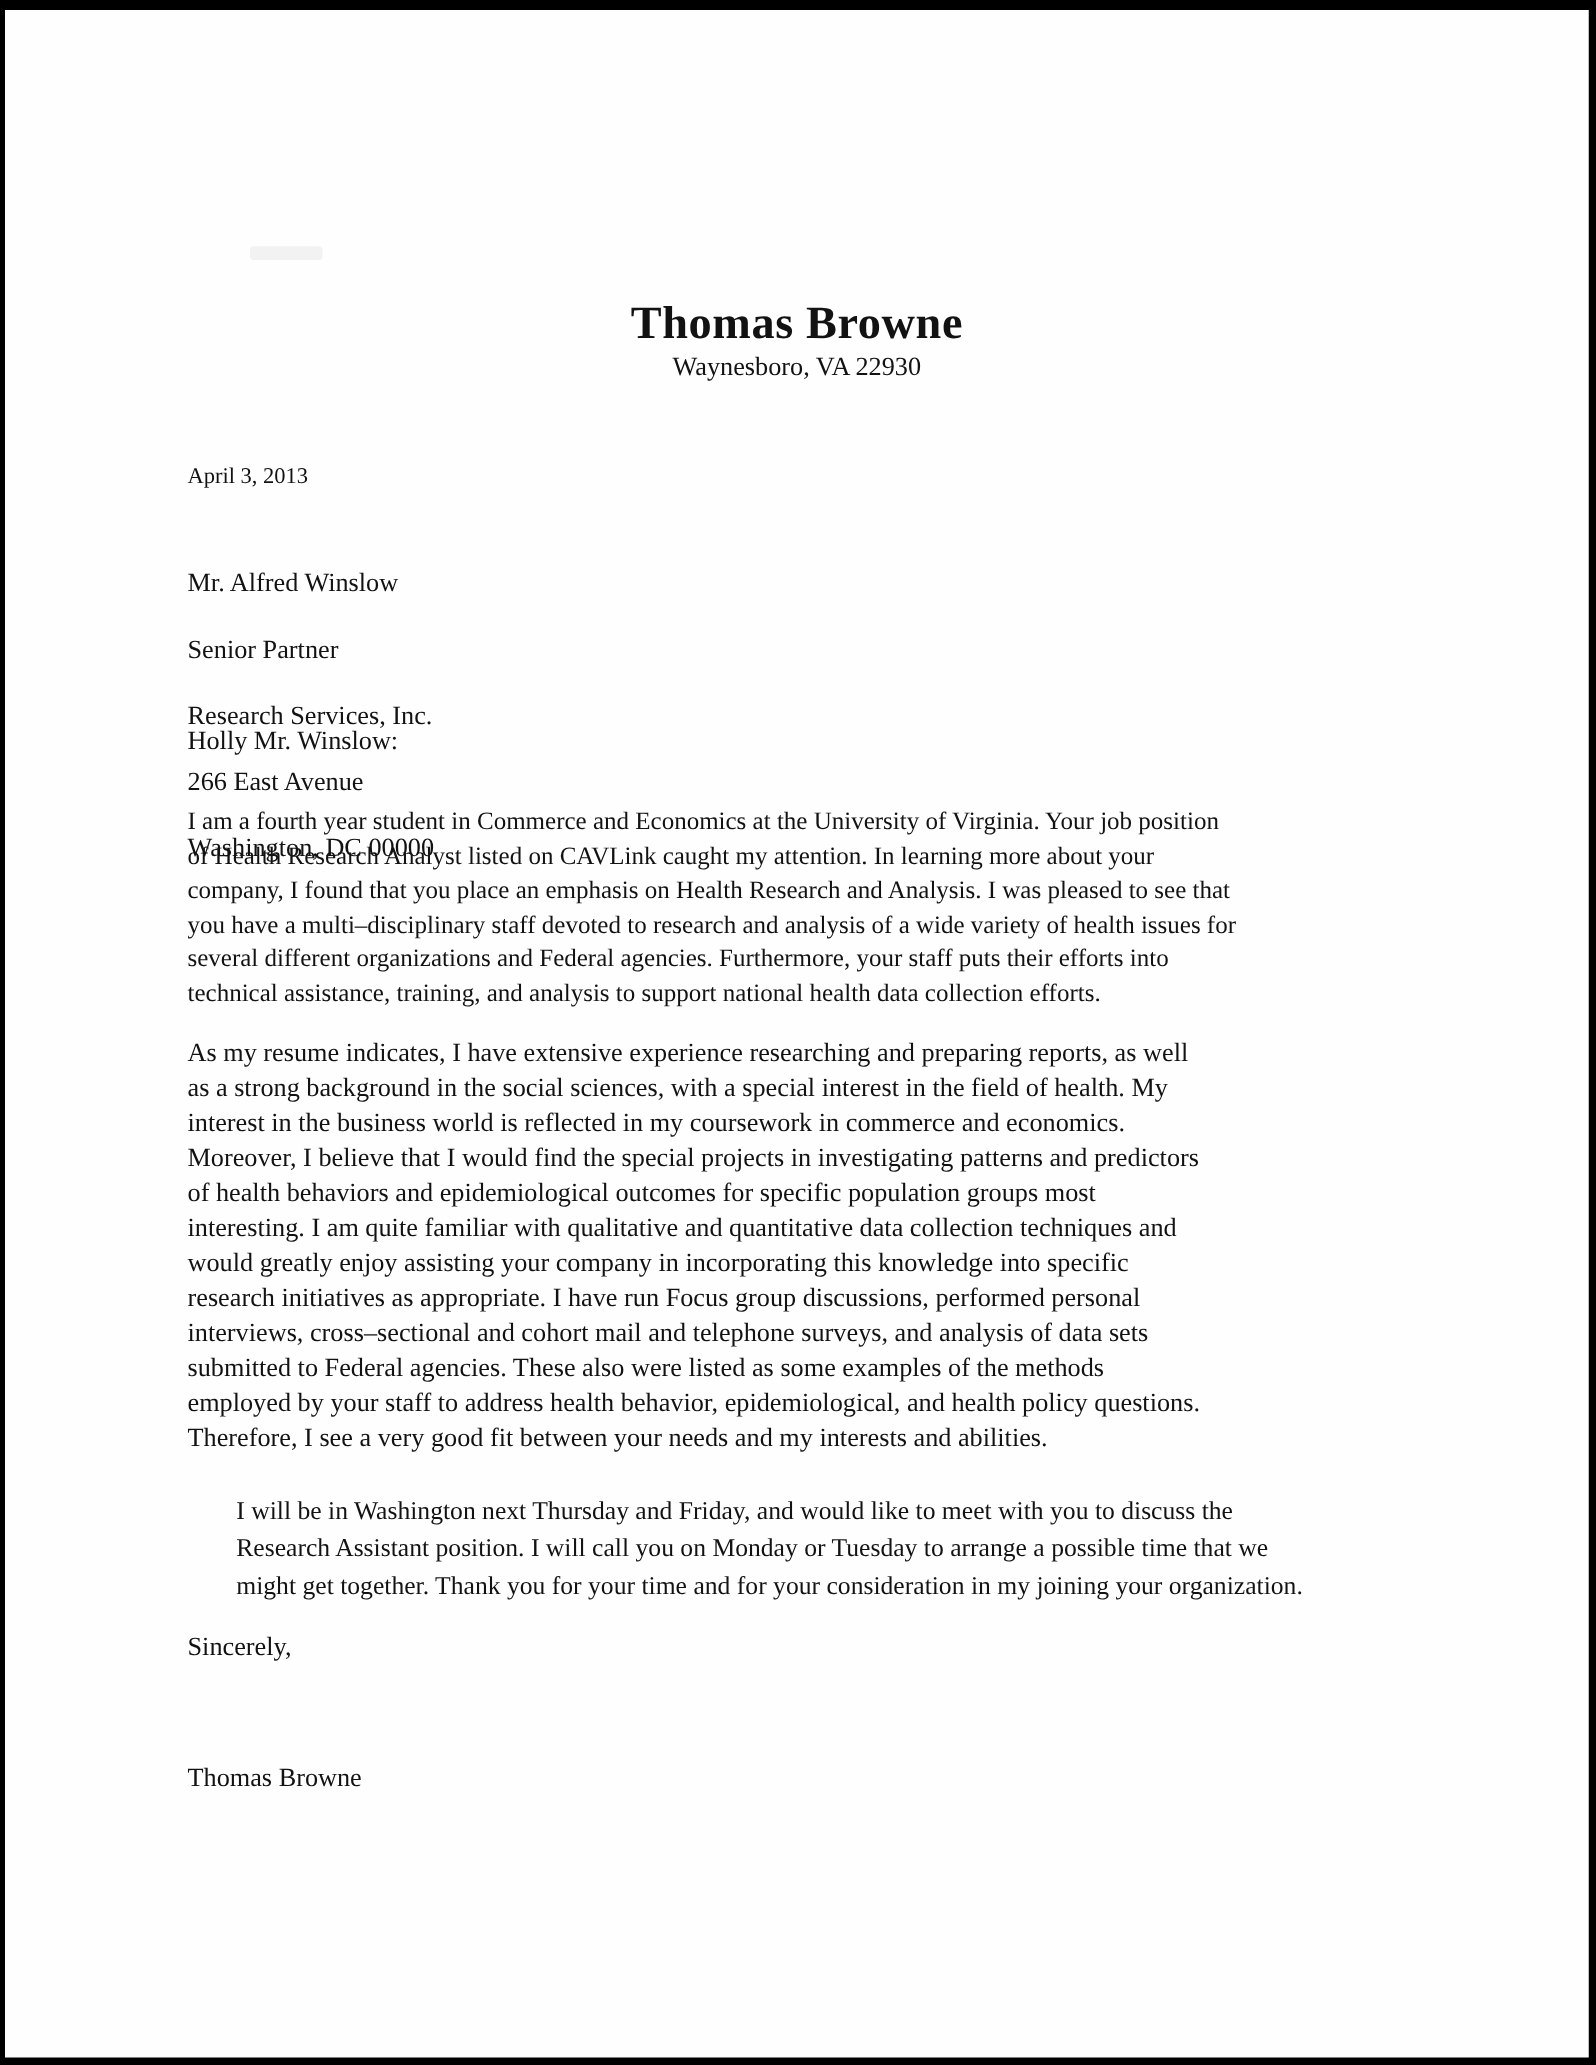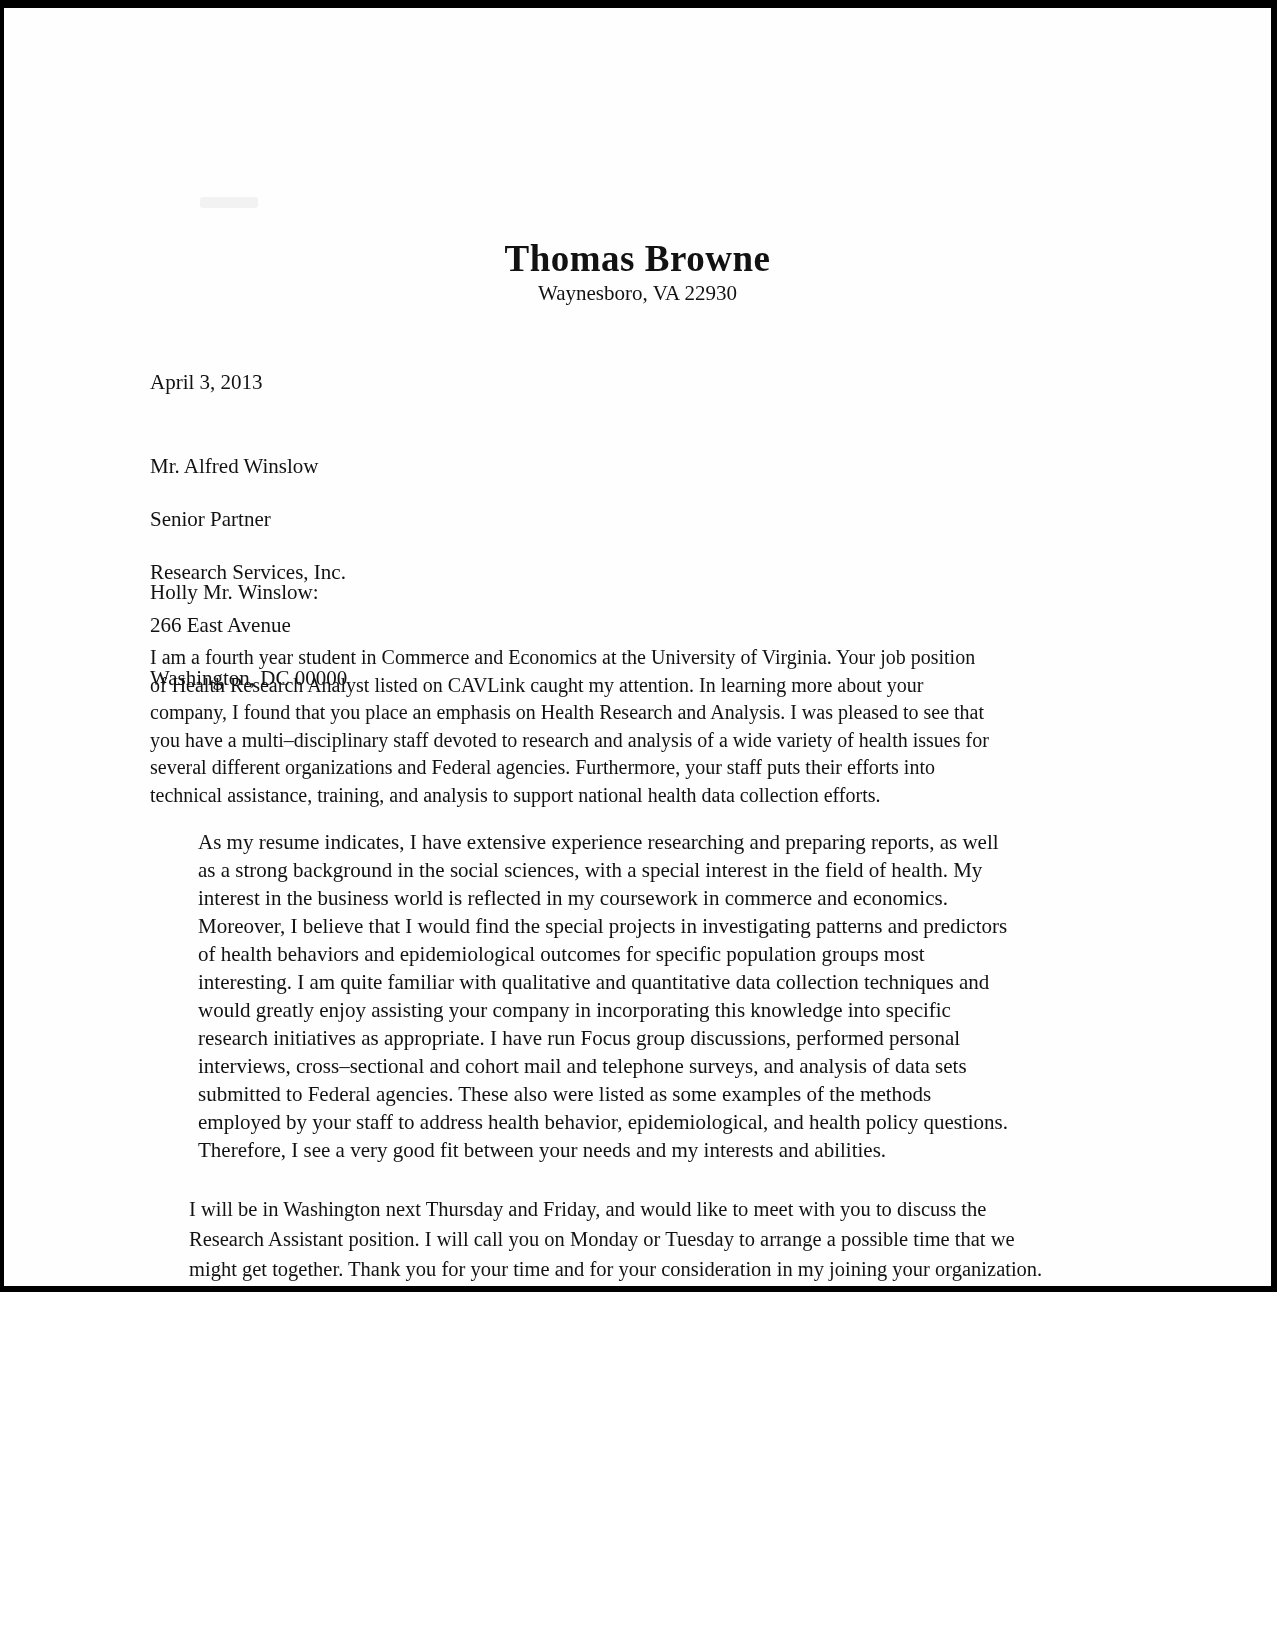--- a/index.html
+++ b/index.html
@@ -3,21 +3,21 @@
 <meta charset="utf-8">
 <style>
   html, body {
     margin: 0;
     padding: 0;
     background: #ffffff;
   }
   .scan-page {
     position: relative;
     width: 1277px;
-    height: 1292px;
+    height: 1652px;
     box-sizing: border-box;
     background: #fefefe;
     border-style: solid;
     border-color: #000000;
     border-width: 8px 6px 6px 4px;
     font-family: "Liberation Serif", "DejaVu Serif", serif;
     color: #121212;
     overflow: hidden;
   }
   .artifact {
@@ -47,42 +47,41 @@
     font-size: 21px;
     line-height: 26px;
   }
   .block {
     position: absolute;
     left: 146px;
     white-space: pre-line;
   }
   .date-line {
     top: 362px;
-    font-size: 21px;
+    font-size: 18px;
   }
   .recipient {
     top: 418px;
     font-size: 21px;
     line-height: 26.5px;
   }
   .salutation {
     top: 572px;
     font-size: 21px;
   }
   .para { width: 1010px; }
   .para-1 {
     top: 636px;
     font-size: 20px;
     line-height: 27.5px;
   }
   .para-2 {
     top: 820px;
     font-size: 21px;
     line-height: 28px;
-    margin-left: 48px;
   }
   .para-3 {
     top: 1186px;
     font-size: 20.5px;
     line-height: 30px;
     margin-left: 39px;
   }
   .closing {
     top: 1297px;
     font-size: 21px;

